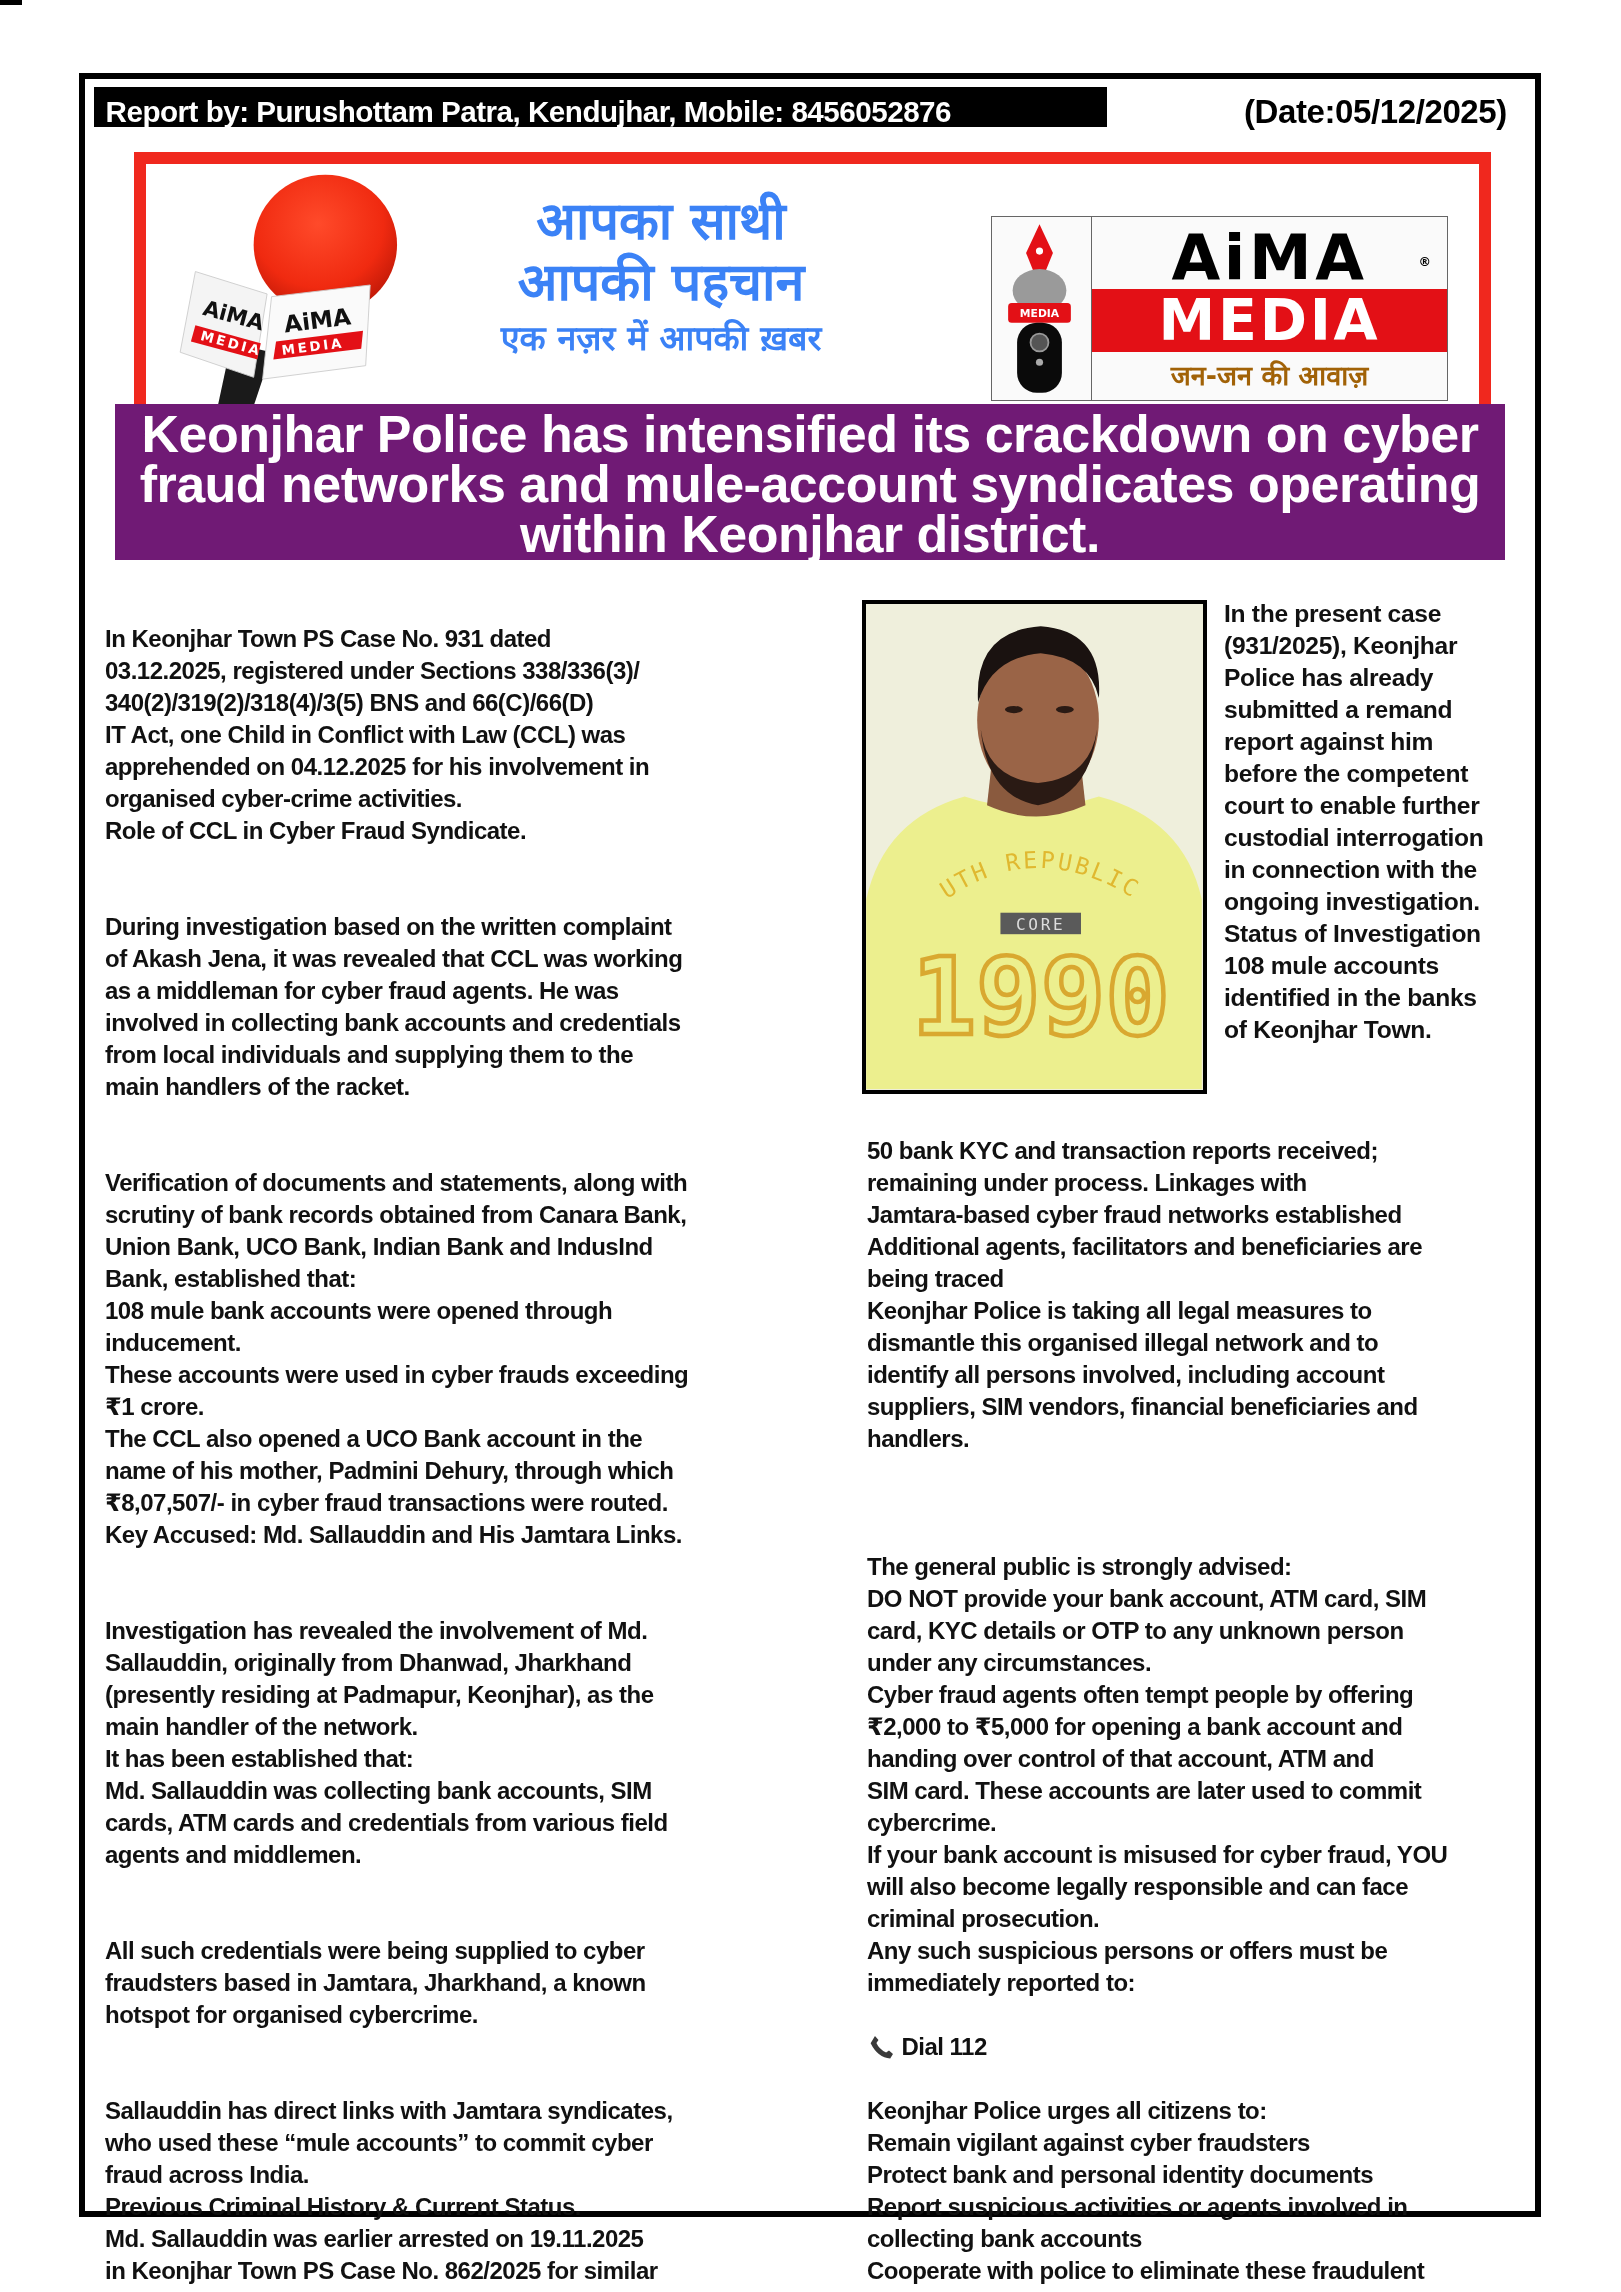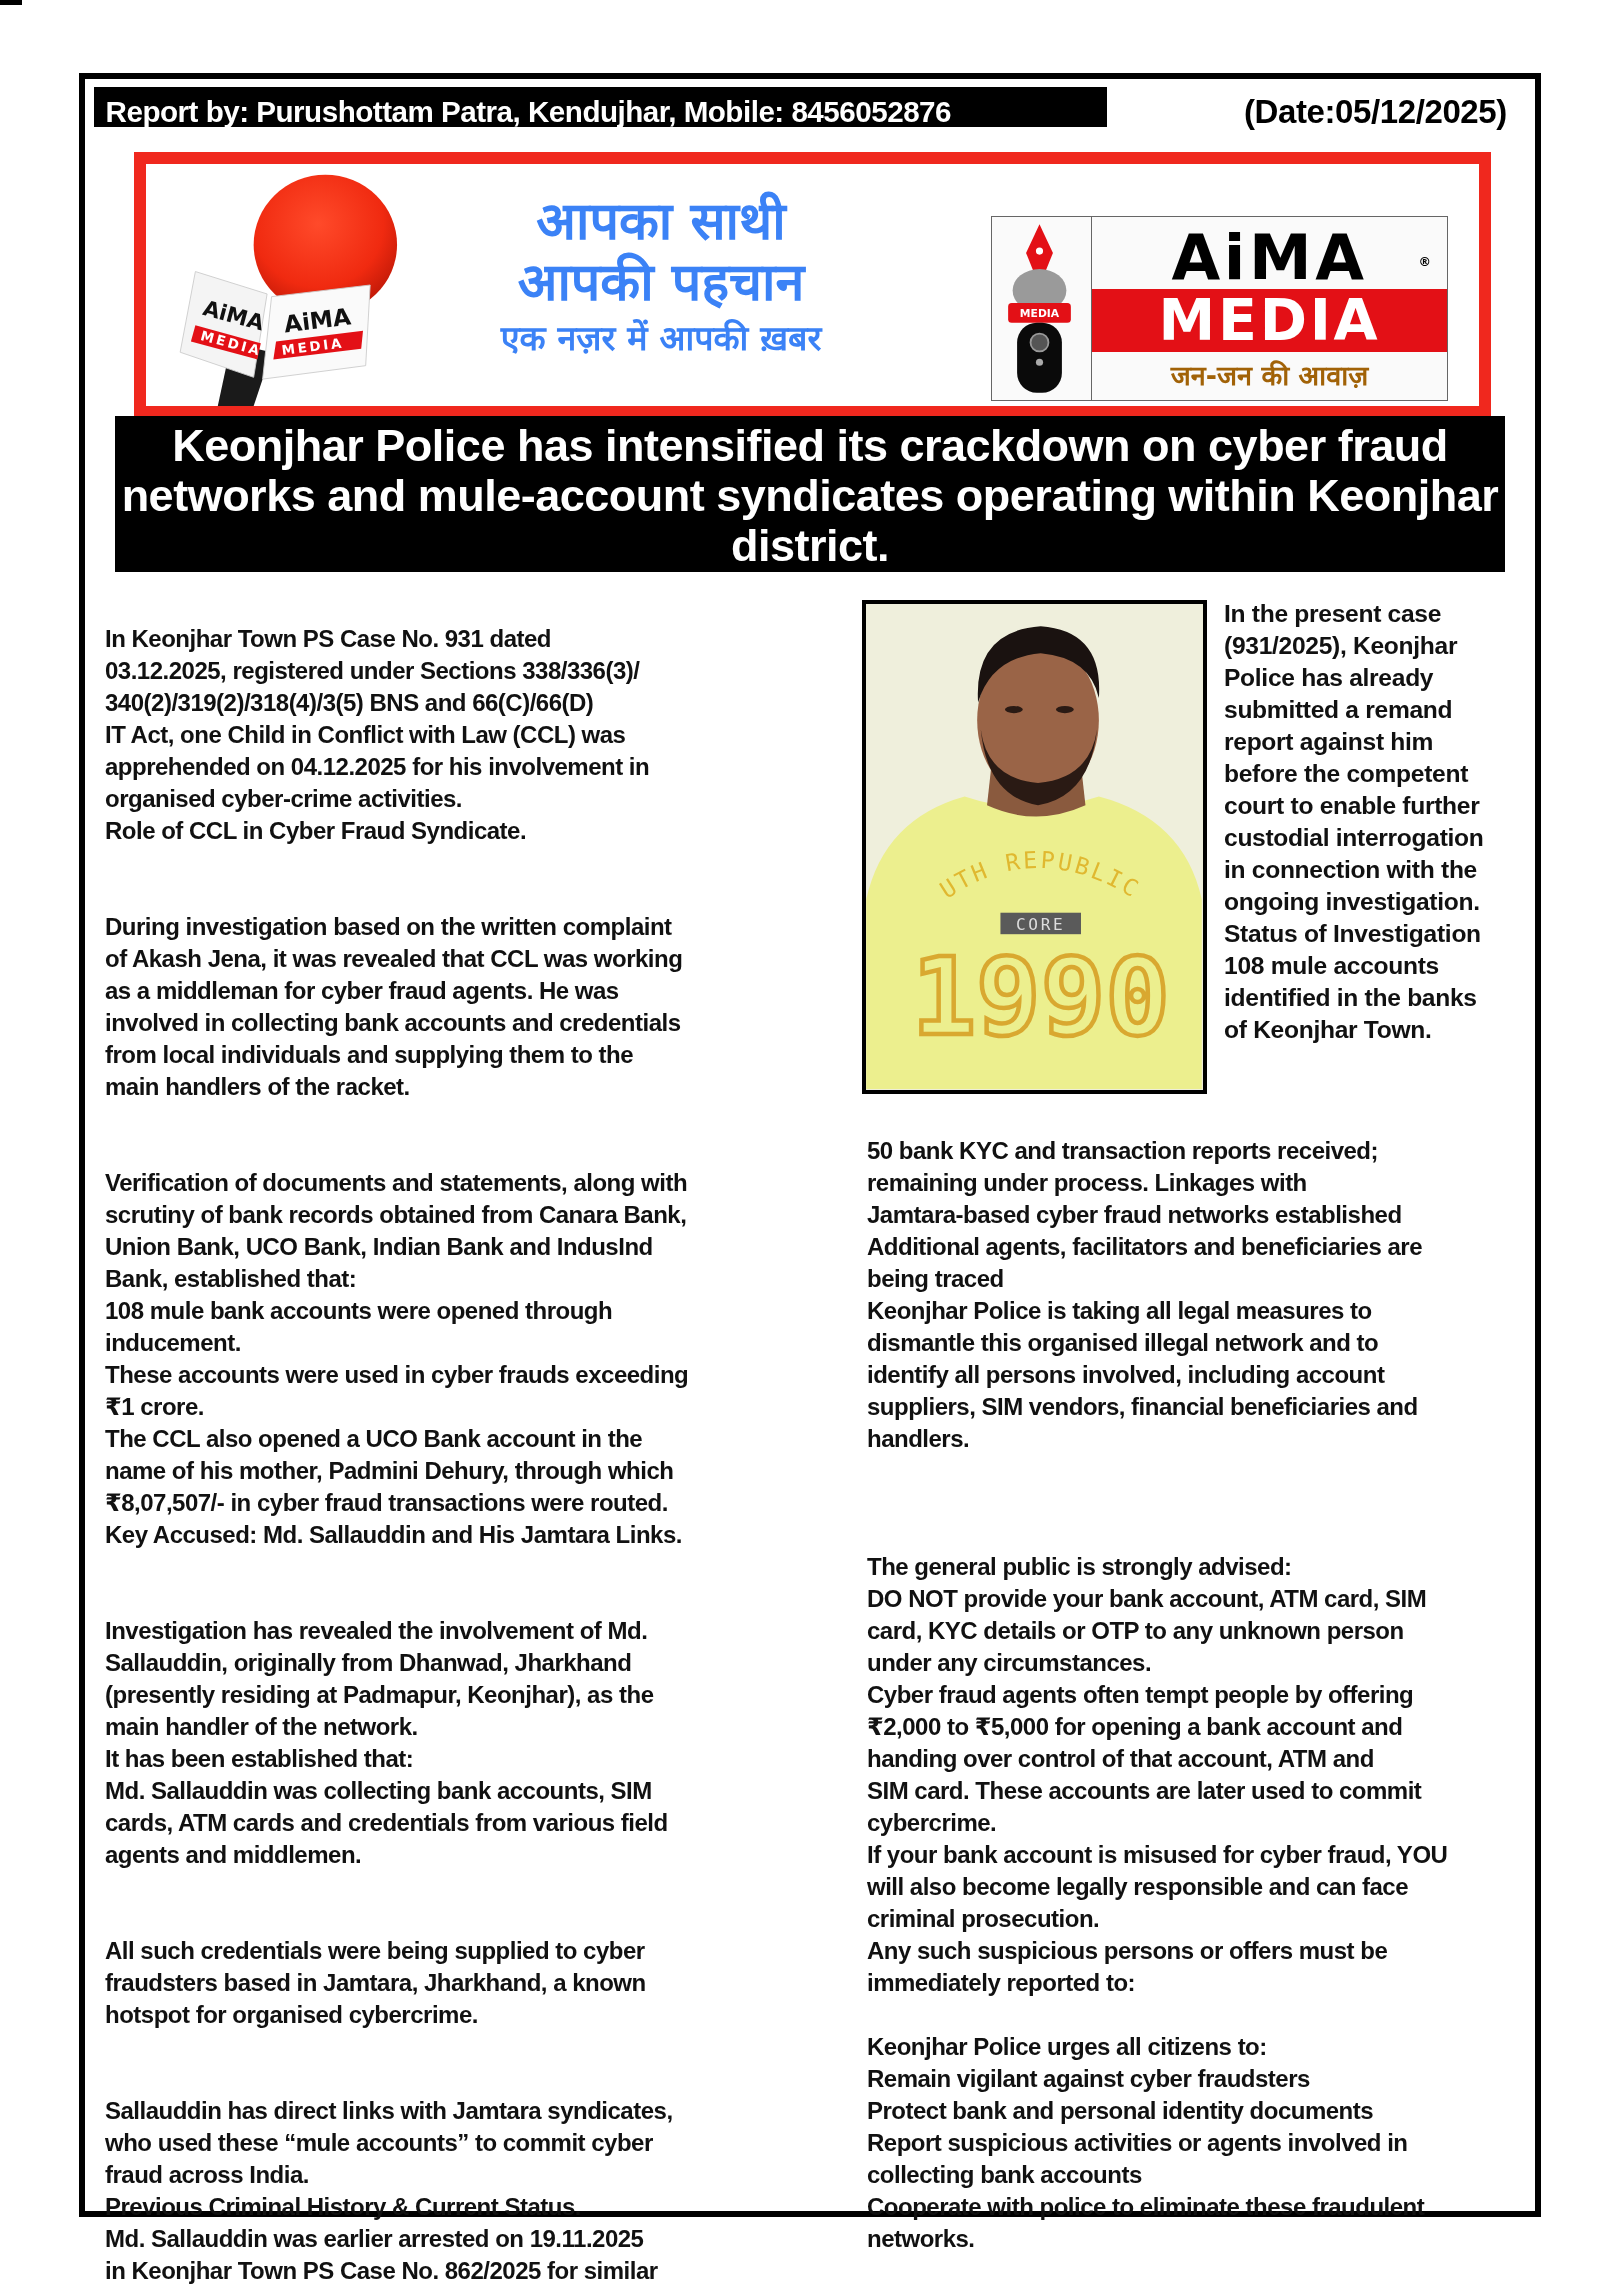--- a/index.html
+++ b/index.html
@@ -27,23 +27,23 @@
   .logo-mic { width:99px; border-right:1.8px solid #666; position:relative; }
   .logo-right { flex:1; display:flex; flex-direction:column; }
   .logo-aima { height:72px; font-family:"DejaVu Sans", sans-serif; font-weight:bold;
                font-size:63px; color:#000; text-align:center; line-height:81px;
                letter-spacing:3.6px; position:relative; }
   .logo-reg { position:absolute; right:16px; top:3.6px; font-size:12.5px; letter-spacing:0; }
   .logo-media { height:63px; background:#e31016; color:#fff; font-family:"DejaVu Sans", sans-serif;
                 font-weight:bold; font-size:57px; text-align:center; line-height:63px; letter-spacing:2.7px; }
   .logo-slogan { flex:1; font-family:"DejaVu Sans", sans-serif; font-size:27px; color:#a16207;
                  text-align:center; line-height:47px; font-weight:bold; }
-  .headline { position:absolute; left:115px; top:416px; width:1390px; height:156px;
-              background:#000000; color:#fff; text-align:center; font-weight:bold;
-              font-size:45px; line-height:50px; padding-top:5.4px; box-sizing:border-box;
+  .headline { position:absolute; left:115px; top:404px; width:1390px; height:156px;
+              background:#701a75; color:#fff; text-align:center; font-weight:bold;
+              font-size:52px; line-height:50px; padding-top:5.4px; box-sizing:border-box;
               letter-spacing:-0.5px; }
   .col { position:absolute; font-size:24px; line-height:32px; color:#111;
          letter-spacing:-0.5px; white-space:pre-line; font-weight:bold; }
   .col-left { left:105px; top:591px; width:699px; }
   .col-right-top { left:1224px; top:598px; width:309px; font-size:24.6px; line-height:32px;
                    letter-spacing:-0.3px; }
   .col-right-bottom { left:867px; top:1103px; width:663px; }
   .para { margin:0 0 32px 0; }
   .para:last-child { margin-bottom:0; }
   .photo { position:absolute; left:862px; top:600px; width:345px; height:494px;
@@ -231,20 +231,26 @@
 Cyber fraud agents often tempt people by offering
 ₹2,000 to ₹5,000 for opening a bank account and
 handing over control of that account, ATM and
 SIM card. These accounts are later used to commit
 cybercrime.
 If your bank account is misused for cyber fraud, YOU
 will also become legally responsible and can face
 criminal prosecution.
 Any such suspicious persons or offers must be
 immediately reported to:</div>
+    <div class="phone-line">
+      <svg class="phone-icon" viewBox="0 0 24 24">
+          <path d="M6.6 2.5 L9.5 5.8 L7.8 8.2 Q9.8 13 15.8 16.2 L18.2 14.5 L21.5 17.4 L19.2 21 Q9 20.5 3 8.5 Z" fill="#3a3a3a"></path>
+        </svg>
+      <span>Dial 112</span>
+    </div>
     <div>Keonjhar Police urges all citizens to:
 Remain vigilant against cyber fraudsters
 Protect bank and personal identity documents
 Report suspicious activities or agents involved in
 collecting bank accounts
 Cooperate with police to eliminate these fraudulent
 networks.</div>
   </div>
 </div>
 

